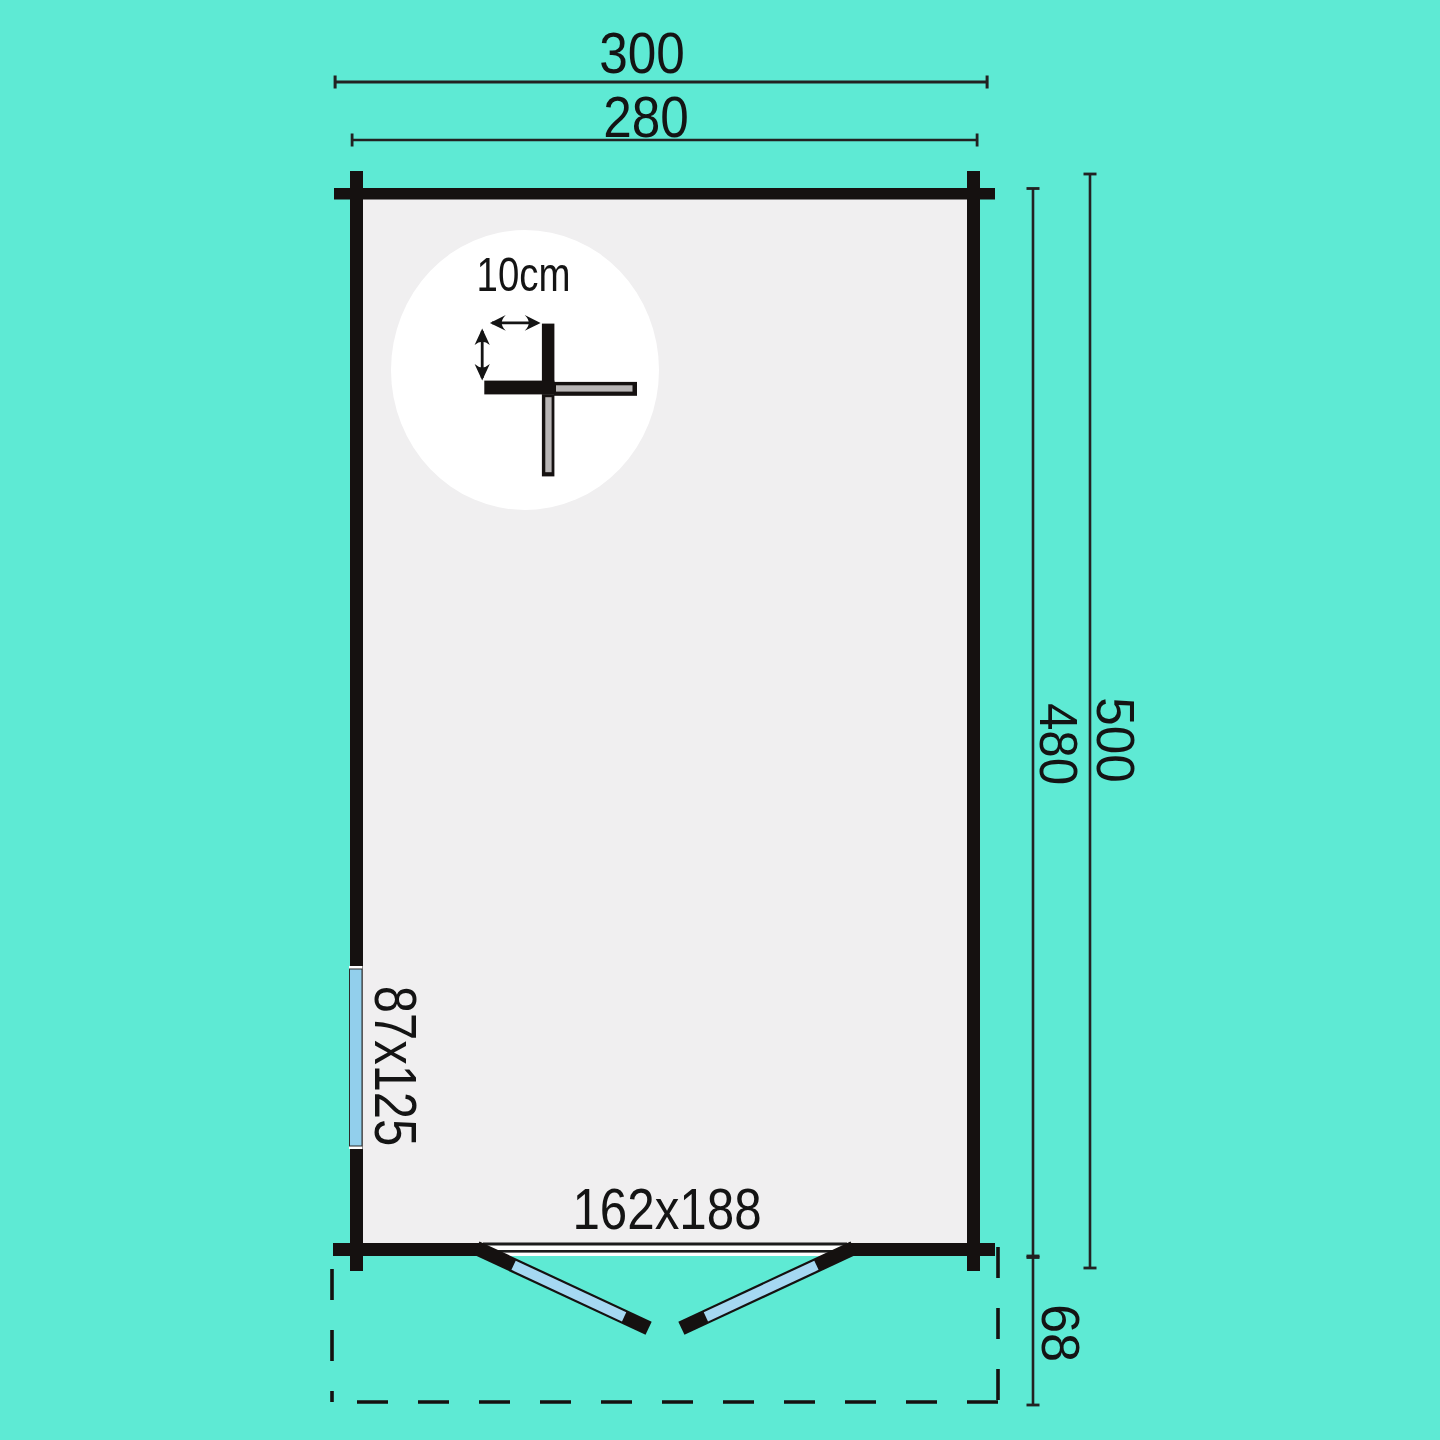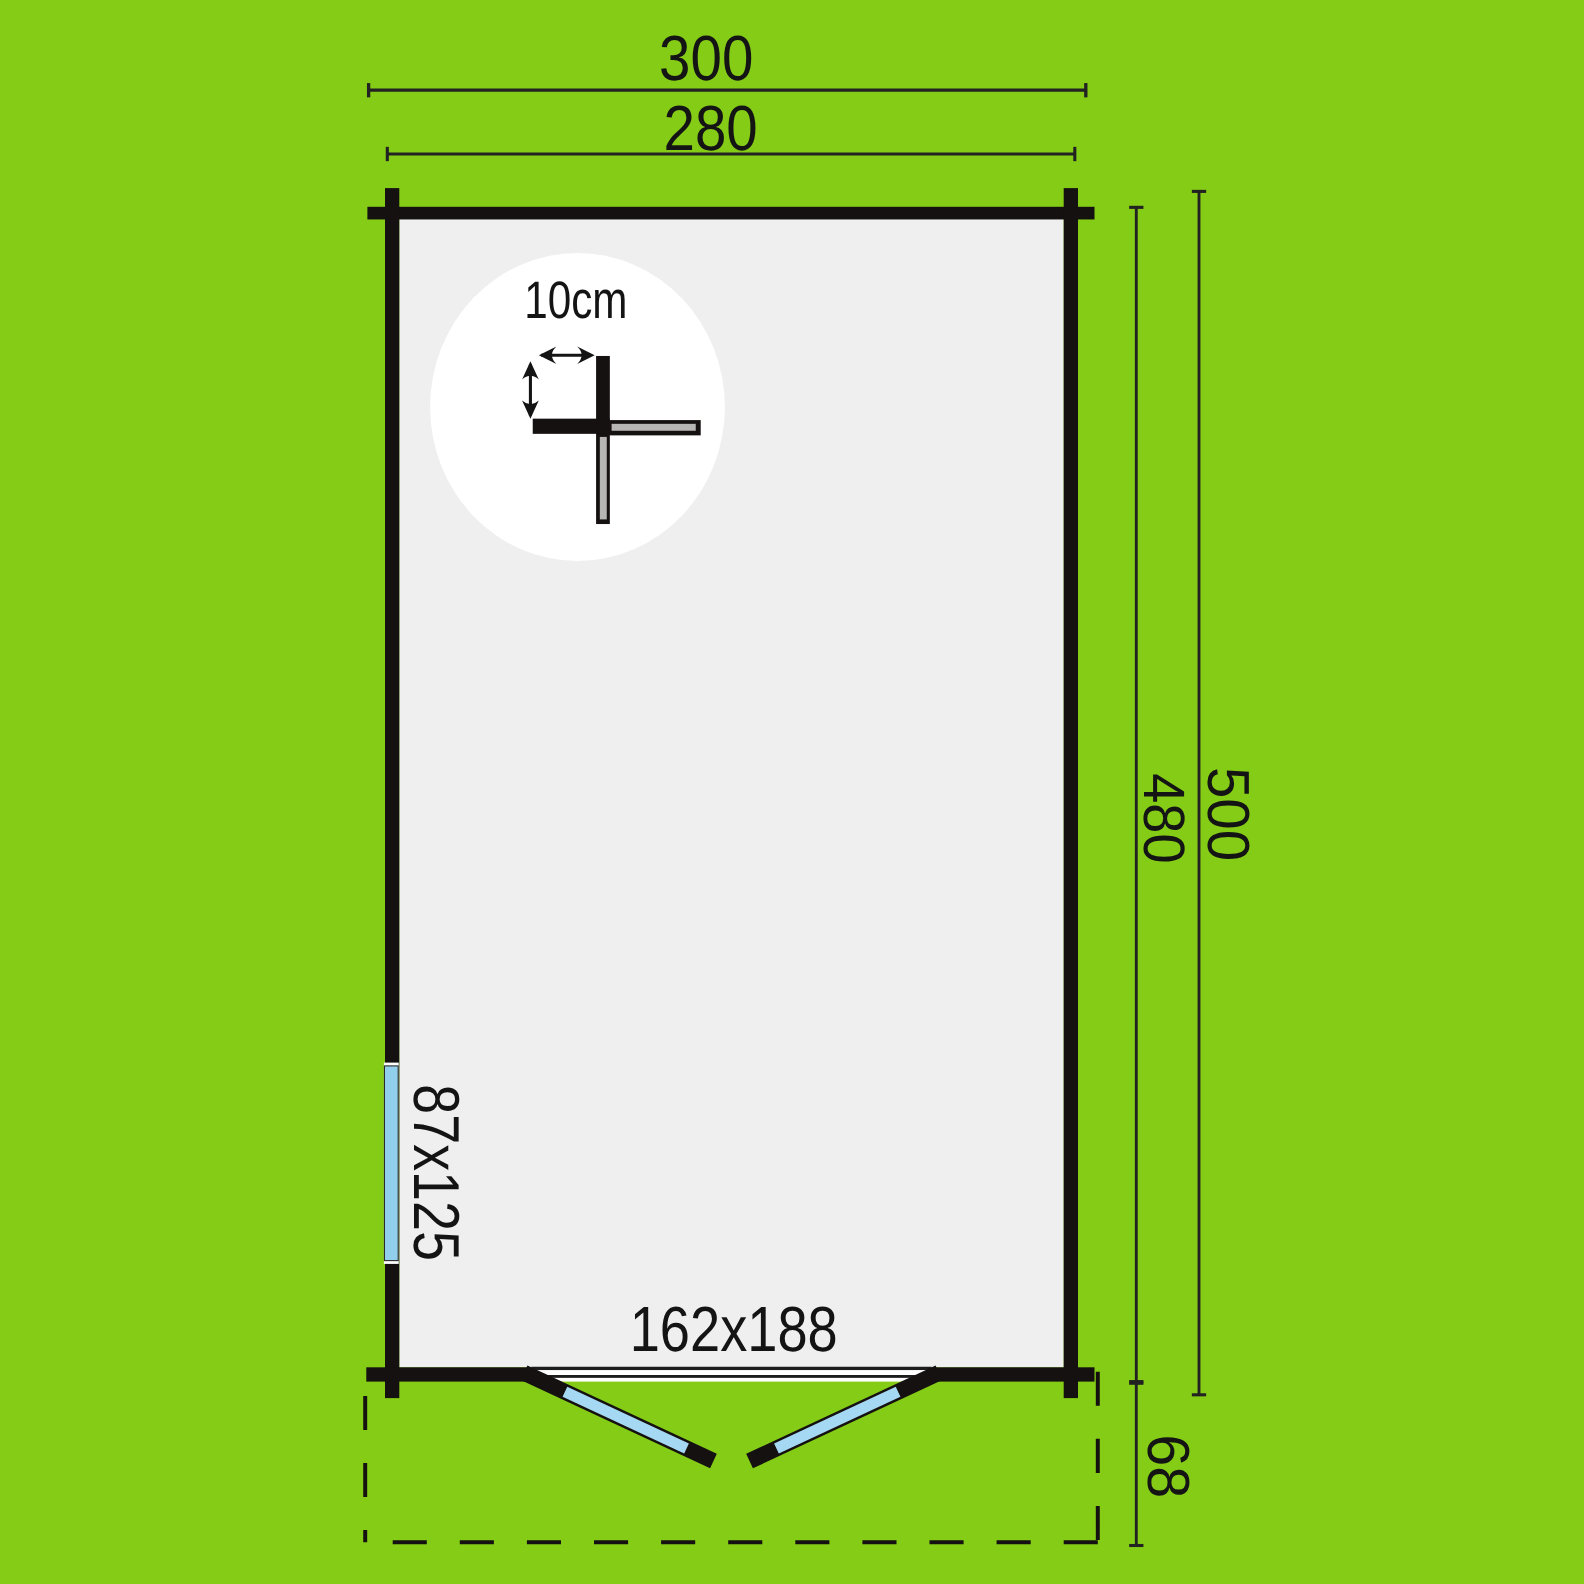--- a/index.html
+++ b/index.html
@@ -1,16 +1,16 @@
 <!DOCTYPE html>
 <html><head>
 <meta charset="utf-8">
 <style>
   html,body{margin:0;padding:0;background:#ffffff;}
-  .page{width:1440px;height:1440px;position:relative;background:#84cc16;overflow:hidden;text-align:right;}
+  .page{width:1440px;height:1440px;position:relative;background:#5eead4;overflow:hidden;text-align:right;}
   svg text{font-family:"Liberation Sans",sans-serif;fill:#141414;}
 </style>
 </head>
 <body>
 <div class="page">
 <svg width="1440" height="1440" viewBox="0 0 1440 1440">
 
   <rect x="363" y="199" width="604" height="1044" fill="#f0eff0"></rect>
 
   <ellipse cx="525" cy="370" rx="134" ry="140" fill="#ffffff"></ellipse>

